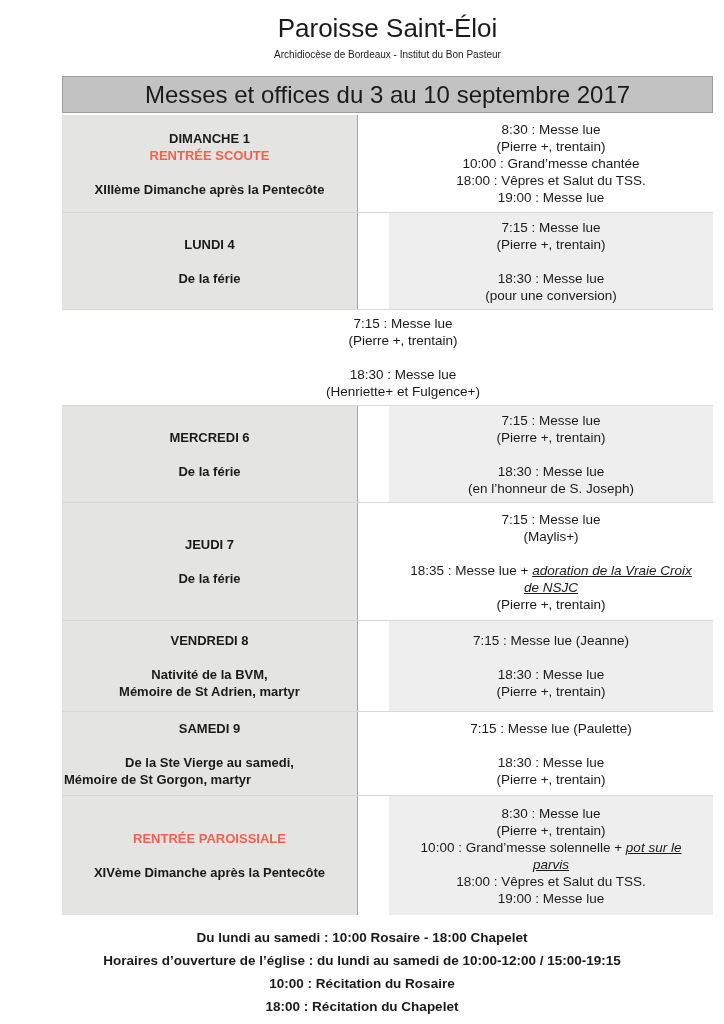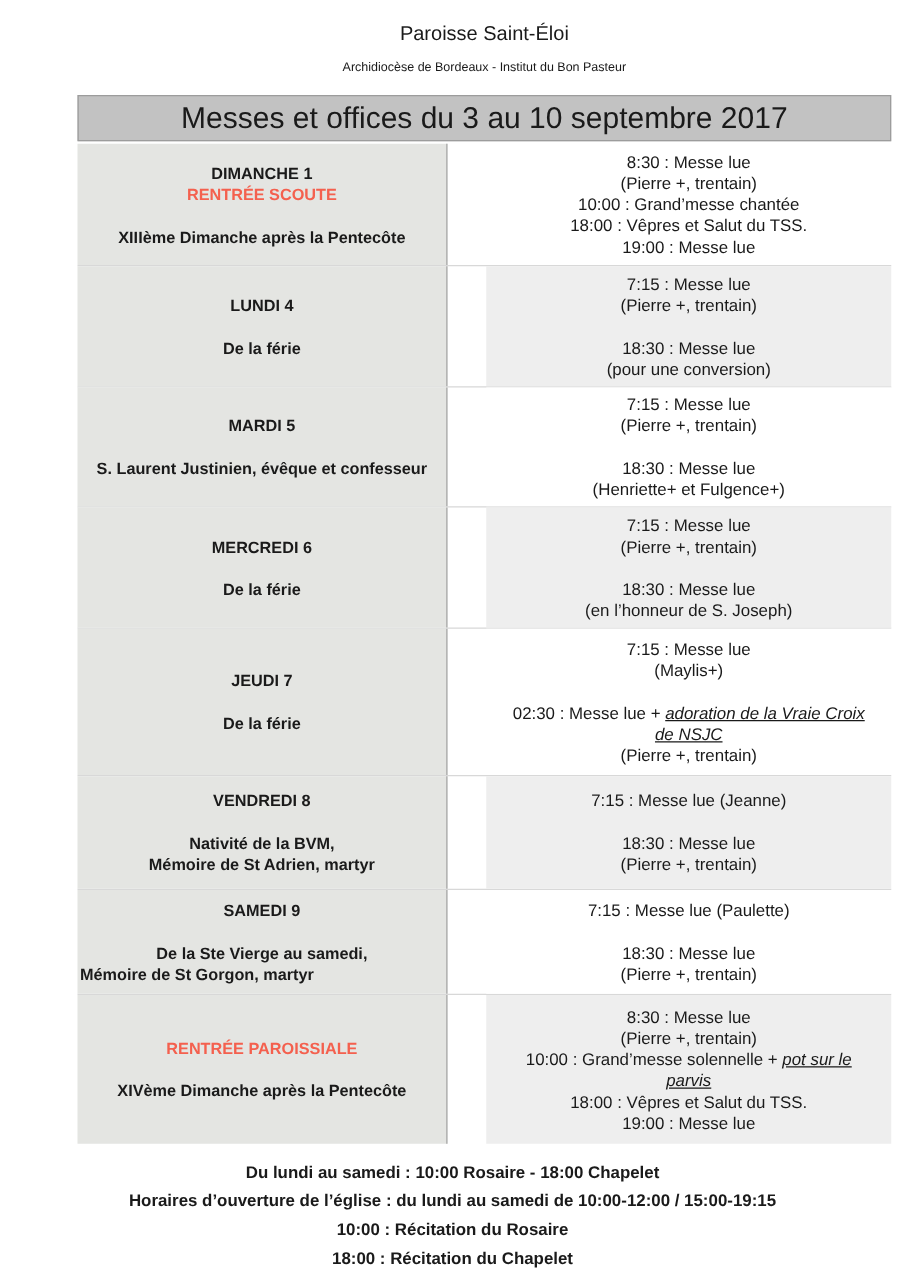--- a/index.html
+++ b/index.html
@@ -9,21 +9,21 @@
     background: #ffffff;
     font-family: "Liberation Sans", "DejaVu Sans", sans-serif;
     color: var(--text, #1a1a1a);
     overflow: hidden;
   }
   .content {
     width: 651px;
     margin-left: 62px;
   }
   header { text-align: center; padding-top: 15px; }
-  .title   { font-size: 16px; line-height: 26px; }
+  .title   { font-size: 26px; line-height: 26px; }
   .subtitle{ font-size: 10px; line-height: 19px; margin-top: 4px; }
 
   .banner {
     margin-top: 12px;
     margin-bottom: 2px;
     background: var(--banner-bg, #c2c2c2);
     border: 1px solid var(--banner-border, #9c9c9c);
     height: 37px;
     display: flex;
     align-items: center;
@@ -122,25 +122,20 @@
         </div>
         <div class="cell times-cell">
           <div class="line time-line"><span class="">7:15 : Messe lue</span></div>
           <div class="line time-line"><span class="b">(Pierre +, trentain)</span></div>
           <div class="line time-line">&nbsp;</div>
           <div class="line time-line"><span class="">18:30 : Messe lue</span></div>
           <div class="line time-line"><span class="b">(pour une conversion)</span></div>
         </div>
       </div>
       <div class="row">
-        <div class="cell day-cell">
-          <div class="line day-line">MARDI 5</div>
-          <div class="line day-line">&nbsp;</div>
-          <div class="line day-line">S. Laurent Justinien, évêque et confesseur</div>
-        </div>
         <div class="cell times-cell">
           <div class="line time-line"><span class="">7:15 : Messe lue</span></div>
           <div class="line time-line"><span class="b">(Pierre +, trentain)</span></div>
           <div class="line time-line">&nbsp;</div>
           <div class="line time-line"><span class="">18:30 : Messe lue</span></div>
           <div class="line time-line"><span class="b">(Henriette+ et Fulgence+)</span></div>
         </div>
       </div>
       <div class="row">
         <div class="cell day-cell">
@@ -159,21 +154,21 @@
       <div class="row">
         <div class="cell day-cell">
           <div class="line day-line">JEUDI 7</div>
           <div class="line day-line">&nbsp;</div>
           <div class="line day-line">De la férie</div>
         </div>
         <div class="cell times-cell">
           <div class="line time-line"><span class="">7:15 : Messe lue</span></div>
           <div class="line time-line"><span class="b">(Maylis+)</span></div>
           <div class="line time-line">&nbsp;</div>
-          <div class="line time-line"><span class="">02:30 : Messe lue + </span><span class="i u">adoration de la Vraie Croix</span></div>
+          <div class="line time-line"><span class="">18:35 : Messe lue + </span><span class="i u">adoration de la Vraie Croix</span></div>
           <div class="line time-line"><span class="i u">de NSJC</span></div>
           <div class="line time-line"><span class="b">(Pierre +, trentain)</span></div>
         </div>
       </div>
       <div class="row">
         <div class="cell day-cell">
           <div class="line day-line">VENDREDI 8</div>
           <div class="line day-line">&nbsp;</div>
           <div class="line day-line">Nativité de la BVM,</div>
           <div class="line day-line">Mémoire de St Adrien, martyr</div>

